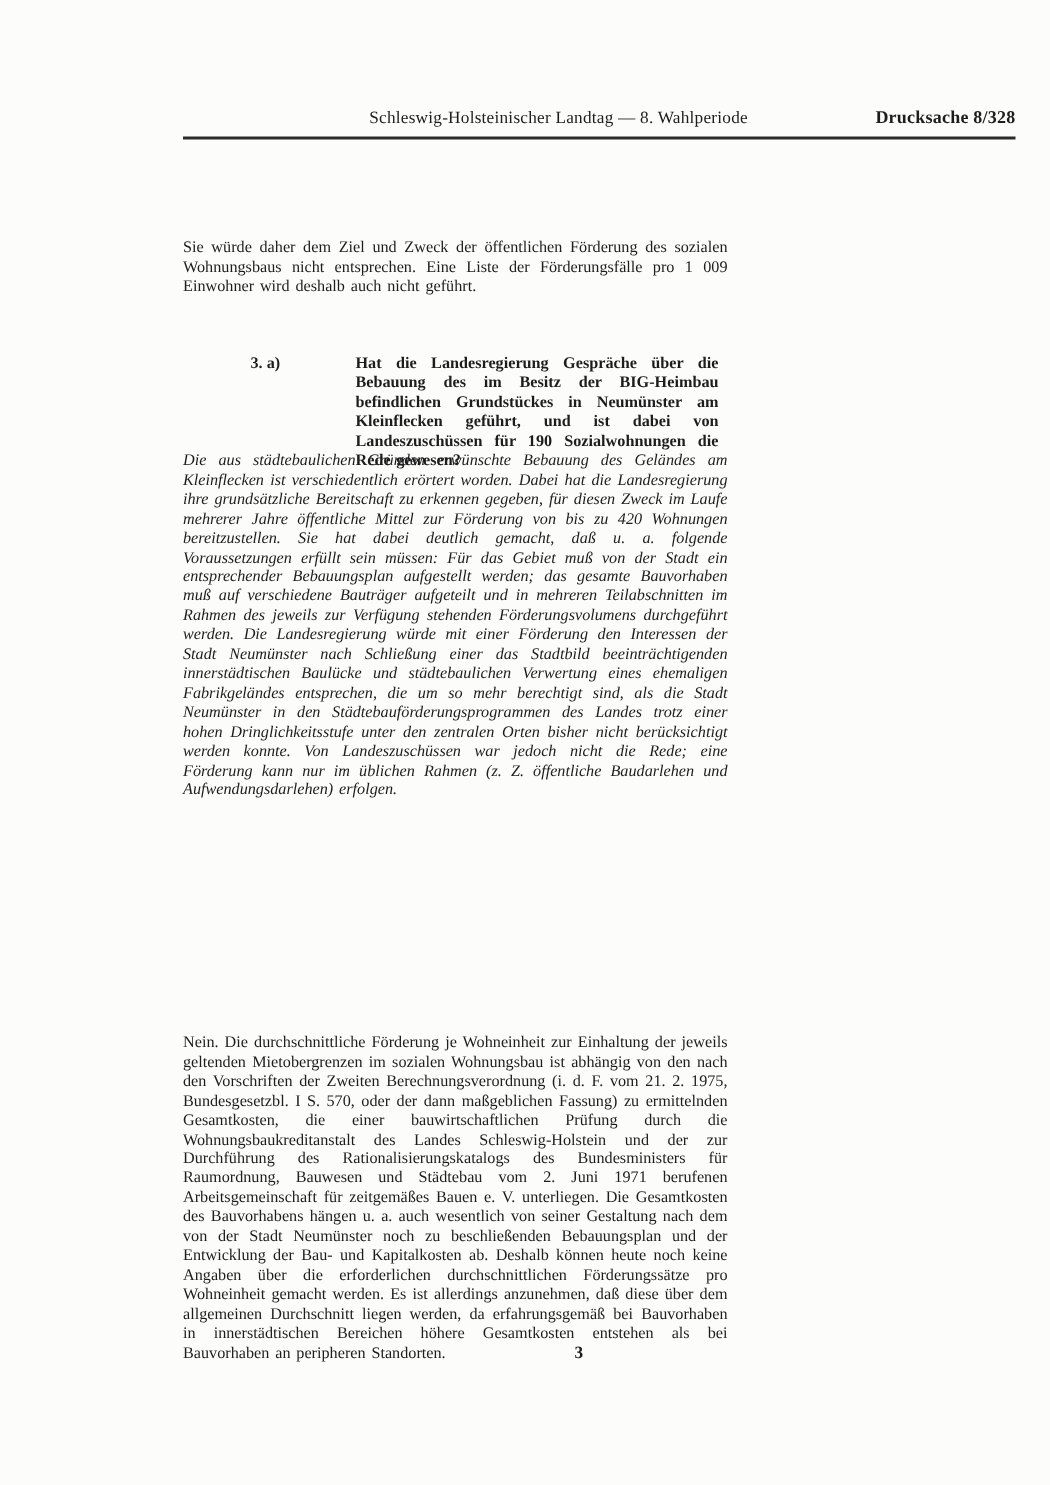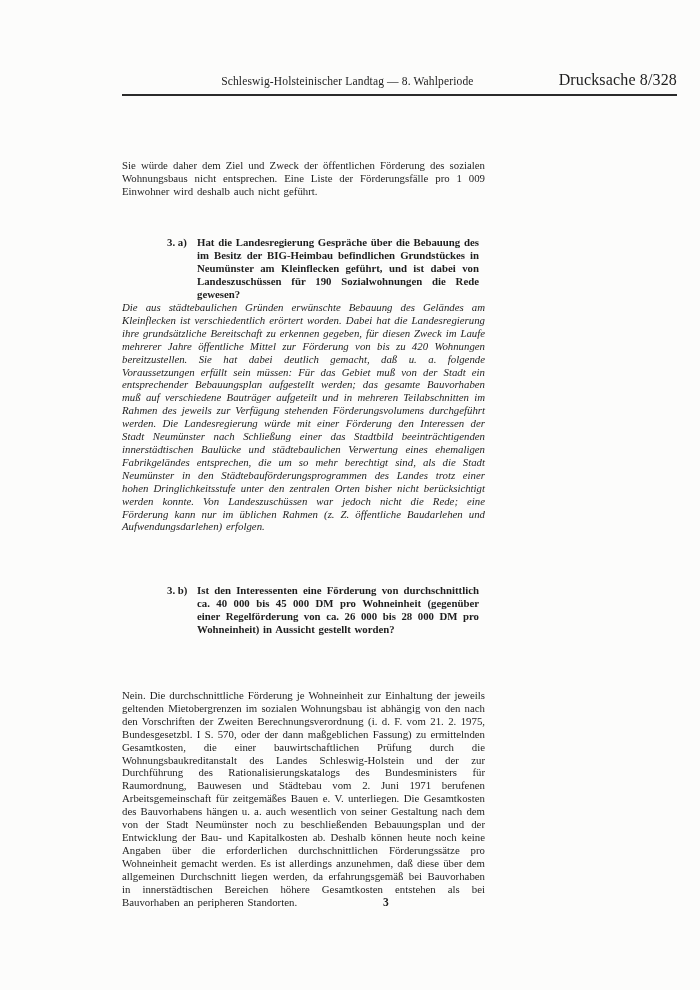--- a/index.html
+++ b/index.html
@@ -27,22 +27,22 @@
     justify-content: flex-end;
     align-items: baseline;
     gap: 44px;
   }
   .journal {
     font-size: 11.5px;
     letter-spacing: 0.15px;
     white-space: nowrap;
   }
   .docnum {
-    font-size: 16px;
-    font-weight: normal;
+    font-size: 12px;
+    font-weight: bold;
     letter-spacing: 0.15px;
     white-space: nowrap;
     padding-left: 41px;
   }
   .body-para {
     position: absolute;
     left: 122px;
     width: 363px;
     margin: 0;
     font-size: 10.8px;
@@ -66,21 +66,21 @@
   .q-label {
     flex: 0 0 30px;
     white-space: nowrap;
   }
   .q-text {
     flex: 1 1 auto;
     text-align: justify;
     word-spacing: 1px;
     hyphens: auto;
   }
-  #question-a { top: 236px; }
+  #question-a { top: 236px; gap: 40px; }
   #question-b { top: 584px; }
   .page-number {
     position: absolute;
     top: 896px;
     left: 383px;
     font-size: 11.5px;
     font-weight: bold;
   }
 </style>
 </head>
@@ -95,22 +95,18 @@
 
   <p class="body-para" id="para-intro">Sie würde daher dem Ziel und Zweck der öffentlichen Förderung des sozialen Wohnungsbaus nicht entsprechen. Eine Liste der Förderungsfälle pro 1 009 Einwohner wird deshalb auch nicht geführt.</p>
 
   <div class="question" id="question-a">
     <span class="q-label">3. a)</span>
     <span class="q-text">Hat die Landesregierung Gespräche über die Bebauung des im Besitz der BIG-Heimbau befindlichen Grundstückes in Neumünster am Kleinflecken geführt, und ist dabei von Landeszuschüssen für 190 Sozialwohnungen die Rede gewesen?</span>
   </div>
 
   <p class="body-para" id="para-answer-a">Die aus städtebaulichen Gründen erwünschte Bebauung des Geländes am Kleinflecken ist verschiedentlich erörtert worden. Dabei hat die Landesregierung ihre grundsätzliche Bereitschaft zu erkennen gegeben, für diesen Zweck im Laufe mehrerer Jahre öffentliche Mittel zur Förderung von bis zu 420 Wohnungen bereitzustellen. Sie hat dabei deutlich gemacht, daß u. a. folgende Voraussetzungen erfüllt sein müssen: Für das Gebiet muß von der Stadt ein entsprechender Bebauungsplan aufgestellt werden; das gesamte Bauvorhaben muß auf verschiedene Bauträger aufgeteilt und in mehreren Teilabschnitten im Rahmen des jeweils zur Verfügung stehenden Förderungsvolumens durchgeführt werden. Die Landesregierung würde mit einer Förderung den Interessen der Stadt Neumünster nach Schließung einer das Stadtbild beeinträchtigenden innerstädtischen Baulücke und städtebaulichen Verwertung eines ehemaligen Fabrikgeländes entsprechen, die um so mehr berechtigt sind, als die Stadt Neumünster in den Städtebauförderungsprogrammen des Landes trotz einer hohen Dringlichkeitsstufe unter den zentralen Orten bisher nicht berücksichtigt werden konnte. Von Landeszuschüssen war jedoch nicht die Rede; eine Förderung kann nur im üblichen Rahmen (z. Z. öffentliche Baudarlehen und Aufwendungsdarlehen) erfolgen.</p>
 
-  <div class="question" id="question-b">
-    <span class="q-label">3. b)</span>
-    <span class="q-text">Ist den Interessenten eine Förderung von durchschnittlich ca. 40 000 bis 45 000 DM pro Wohneinheit (gegenüber einer Regelförderung von ca. 26 000 bis 28 000 DM pro Wohneinheit) in Aussicht gestellt worden?</span>
-  </div>
 
   <p class="body-para" id="para-answer-b">Nein. Die durchschnittliche Förderung je Wohneinheit zur Einhaltung der jeweils geltenden Mietobergrenzen im sozialen Wohnungsbau ist abhängig von den nach den Vorschriften der Zweiten Berechnungsverordnung (i. d. F. vom 21. 2. 1975, Bundesgesetzbl. I S. 570, oder der dann maßgeblichen Fassung) zu ermittelnden Gesamtkosten, die einer bauwirtschaftlichen Prüfung durch die Wohnungsbaukreditanstalt des Landes Schleswig-Holstein und der zur Durchführung des Rationalisierungskatalogs des Bundesministers für Raumordnung, Bauwesen und Städtebau vom 2. Juni 1971 berufenen Arbeitsgemeinschaft für zeitgemäßes Bauen e. V. unterliegen. Die Gesamtkosten des Bauvorhabens hängen u. a. auch wesentlich von seiner Gestaltung nach dem von der Stadt Neumünster noch zu beschließenden Bebauungsplan und der Entwicklung der Bau- und Kapitalkosten ab. Deshalb können heute noch keine Angaben über die erforderlichen durchschnittlichen Förderungssätze pro Wohneinheit gemacht werden. Es ist allerdings anzunehmen, daß diese über dem allgemeinen Durchschnitt liegen werden, da erfahrungsgemäß bei Bauvorhaben in innerstädtischen Bereichen höhere Gesamtkosten entstehen als bei Bauvorhaben an peripheren Standorten.</p>
 
   <div class="page-number">3</div>
 
 </div>
 
 </body></html>

